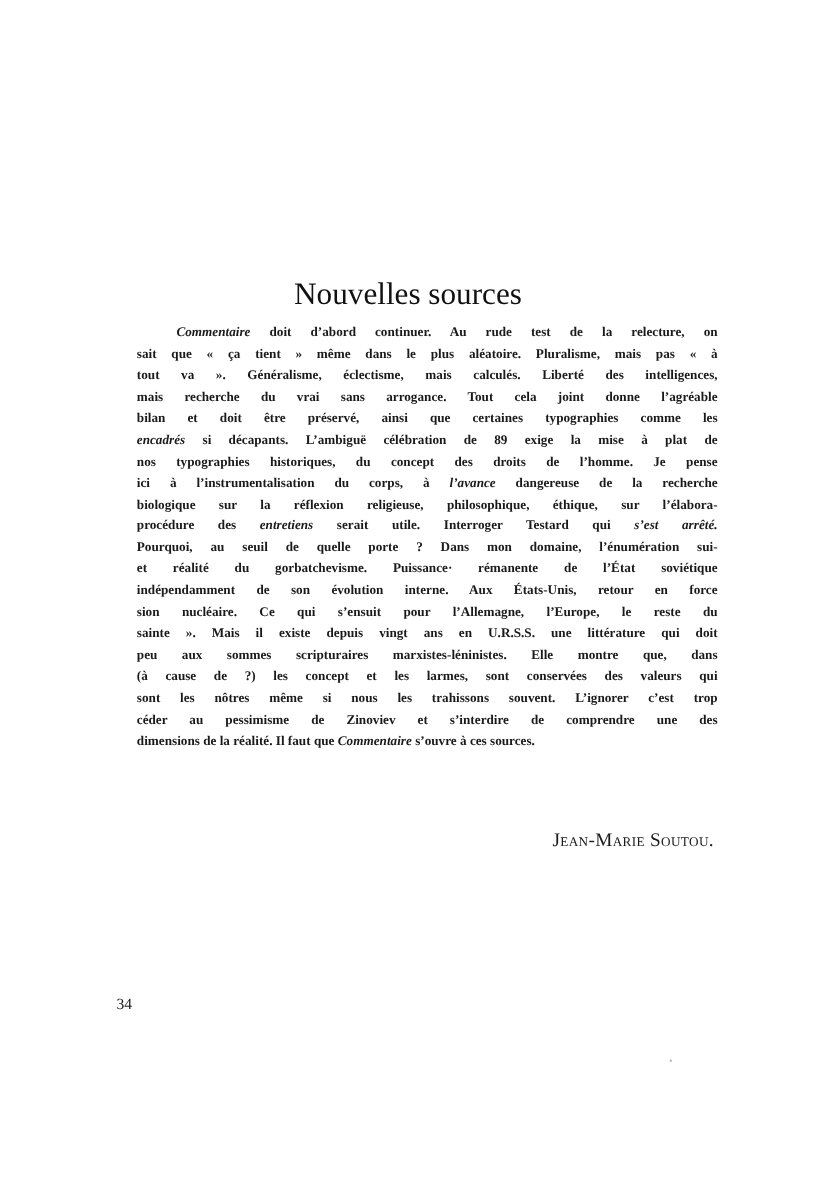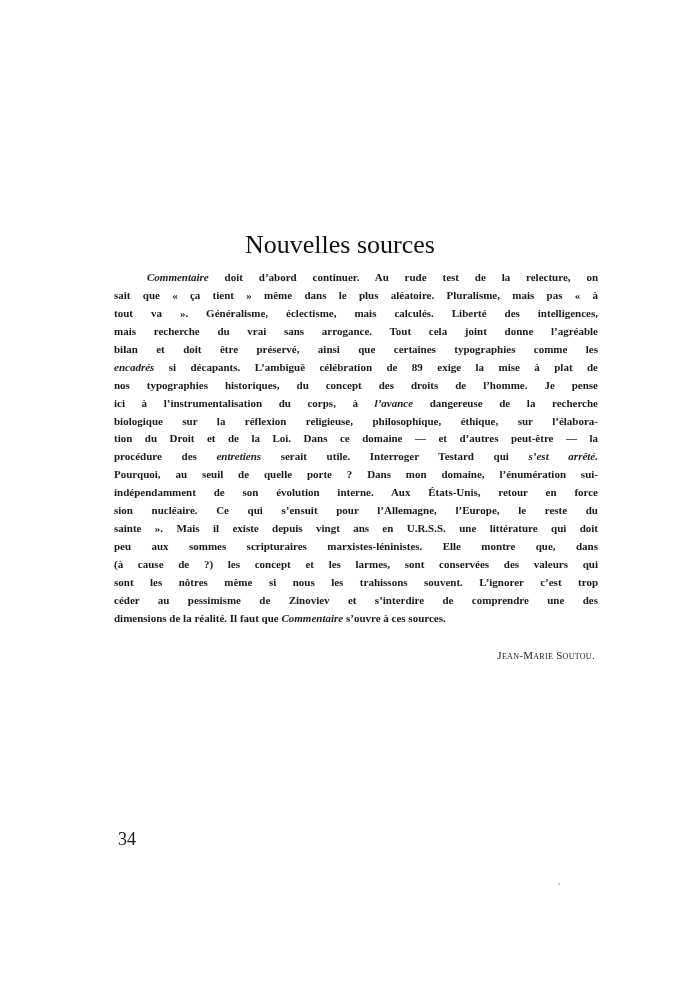--- a/index.html
+++ b/index.html
@@ -2,43 +2,43 @@
 <html><head>
 <meta charset="utf-8">
 <style>
   html, body { margin: 0; padding: 0; background: #ffffff; }
   body { width: 700px; height: 990px; position: relative; overflow: hidden; font-family: "Liberation Serif", "DejaVu Serif", serif; color: #1a1a1a; }
   .title { position: absolute; top: 230px; left: 0; width: 680px; text-align: center; font-size: 26px; line-height: 30px; color: #111; }
   .body { position: absolute; top: 268px; left: 114px; width: 484px; }
   .line { display: block; height: 17.95px; line-height: 18px; font-size: 11px; white-space: nowrap; text-align: justify; text-align-last: justify; font-weight: bold; }
   .line.last { text-align-last: left; }
   .line.indent { padding-left: 33px; }
-  .sig { position: absolute; top: 649px; right: 105px; font-size: 11px; font-variant: small-caps; letter-spacing: 0.3px; }
-  .pagenum { position: absolute; top: 829px; left: 118px; font-size: 18px; }
+  .sig { position: absolute; top: 692px; right: 105px; font-size: 16px; font-variant: small-caps; letter-spacing: 0.3px; }
+  .pagenum { position: absolute; top: 829px; left: 97px; font-size: 13px; }
   .speck { position: absolute; top: 883px; left: 558px; width: 2px; height: 2px; background: #bbb; border-radius: 1px; }
   i { font-style: italic; }
 </style>
 </head>
 <body>
 
 <div class="title">Nouvelles sources</div>
 
 <div class="body" id="body">
     <div class="line indent"><i>Commentaire</i><span> doit d’abord continuer. Au rude test de la relecture, on</span></div>
     <div class="line"><span>sait que « ça tient » même dans le plus aléatoire. Pluralisme, mais pas « à</span></div>
     <div class="line"><span>tout va ». Généralisme, éclectisme, mais calculés. Liberté des intelligences,</span></div>
     <div class="line"><span>mais recherche du vrai sans arrogance. Tout cela joint donne l’agréable</span></div>
     <div class="line"><span>bilan et doit être préservé, ainsi que certaines typographies comme les</span></div>
     <div class="line"><i>encadrés</i><span> si décapants. L’ambiguë célébration de 89 exige la mise à plat de</span></div>
     <div class="line"><span>nos typographies historiques, du concept des droits de l’homme. Je pense</span></div>
     <div class="line"><span>ici à l’instrumentalisation du corps, à </span><i>l’avance</i><span> dangereuse de la recherche</span></div>
     <div class="line"><span>biologique sur la réflexion religieuse, philosophique, éthique, sur l’élabora-</span></div>
-    <div class="line"><span>tion du Droit et de la Loi. Dans ce domaine — et d’autres peut-être — la</span></div>
     <div class="line"><span>procédure des </span><i>entretiens</i><span> serait utile. Interroger Testard qui </span><i>s’est arrêté.</i></div>
     <div class="line"><span>Pourquoi, au seuil de quelle porte ? Dans mon domaine, l’énumération sui-</span></div>
+    <div class="line"><span>et réalité du gorbatchevisme. Puissance· rémanente de l’État soviétique</span></div>
     <div class="line"><span>indépendamment de son évolution interne. Aux États-Unis, retour en force</span></div>
     <div class="line"><span>sion nucléaire. Ce qui s’ensuit pour l’Allemagne, l’Europe, le reste du</span></div>
     <div class="line"><span>sainte ». Mais il existe depuis vingt ans en U.R.S.S. une littérature qui doit</span></div>
     <div class="line"><span>peu aux sommes scripturaires marxistes-léninistes. Elle montre que, dans</span></div>
     <div class="line"><span>(à cause de ?) les concept et les larmes, sont conservées des valeurs qui</span></div>
     <div class="line"><span>sont les nôtres même si nous les trahissons souvent. L’ignorer c’est trop</span></div>
     <div class="line"><span>céder au pessimisme de Zinoviev et s’interdire de comprendre une des</span></div>
     <div class="line last"><span>dimensions de la réalité. Il faut que </span><i>Commentaire</i><span> s’ouvre à ces sources.</span></div>
   </div>
 

